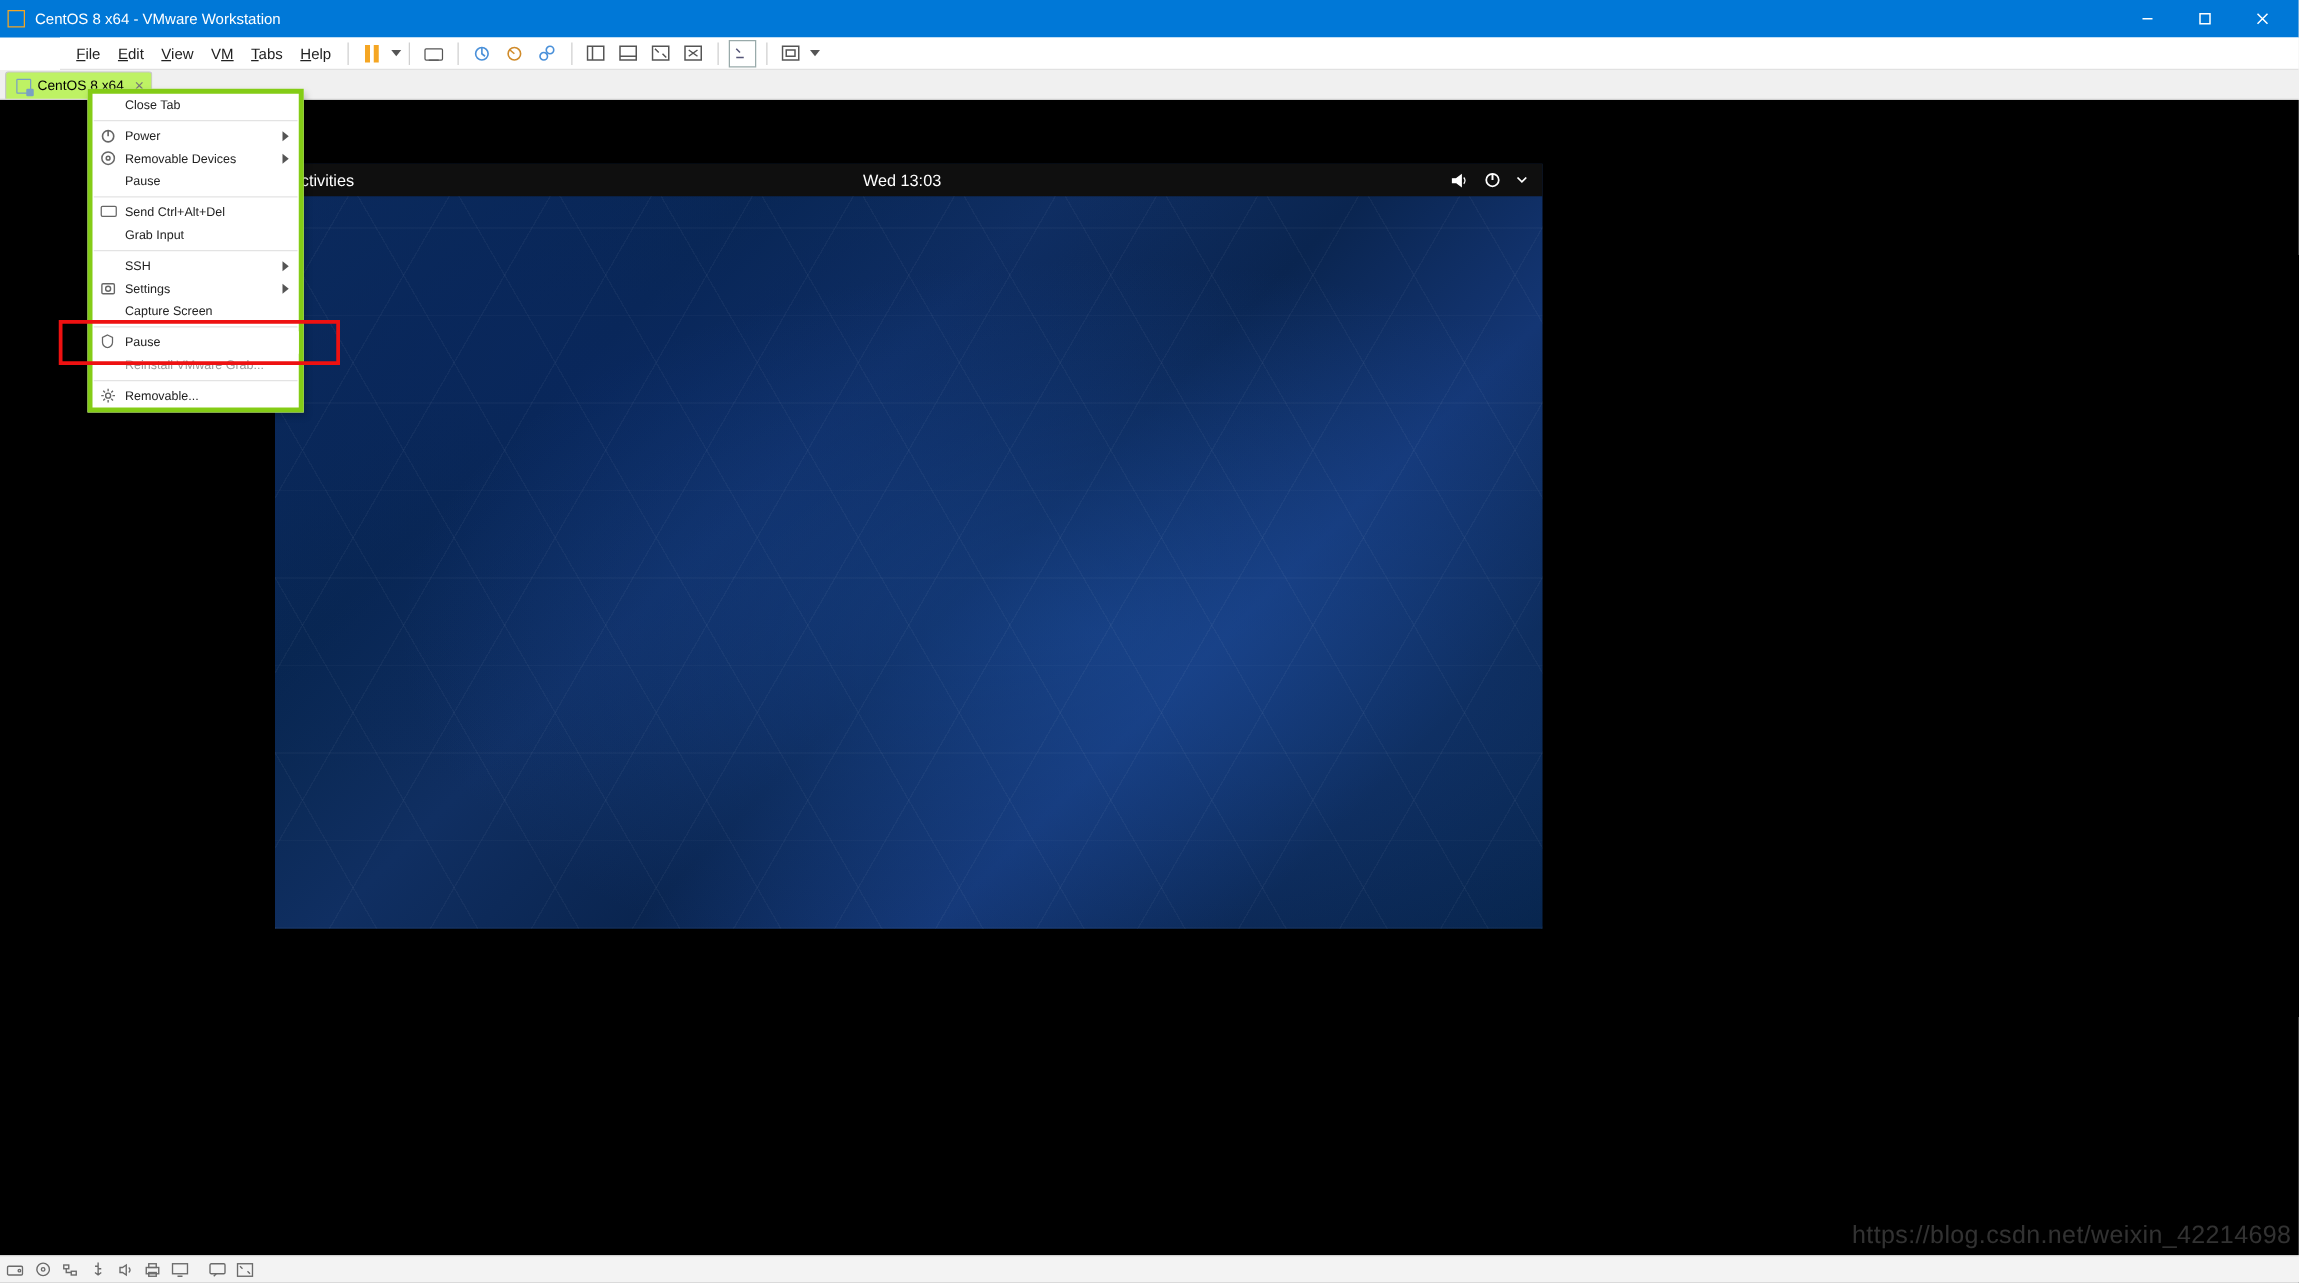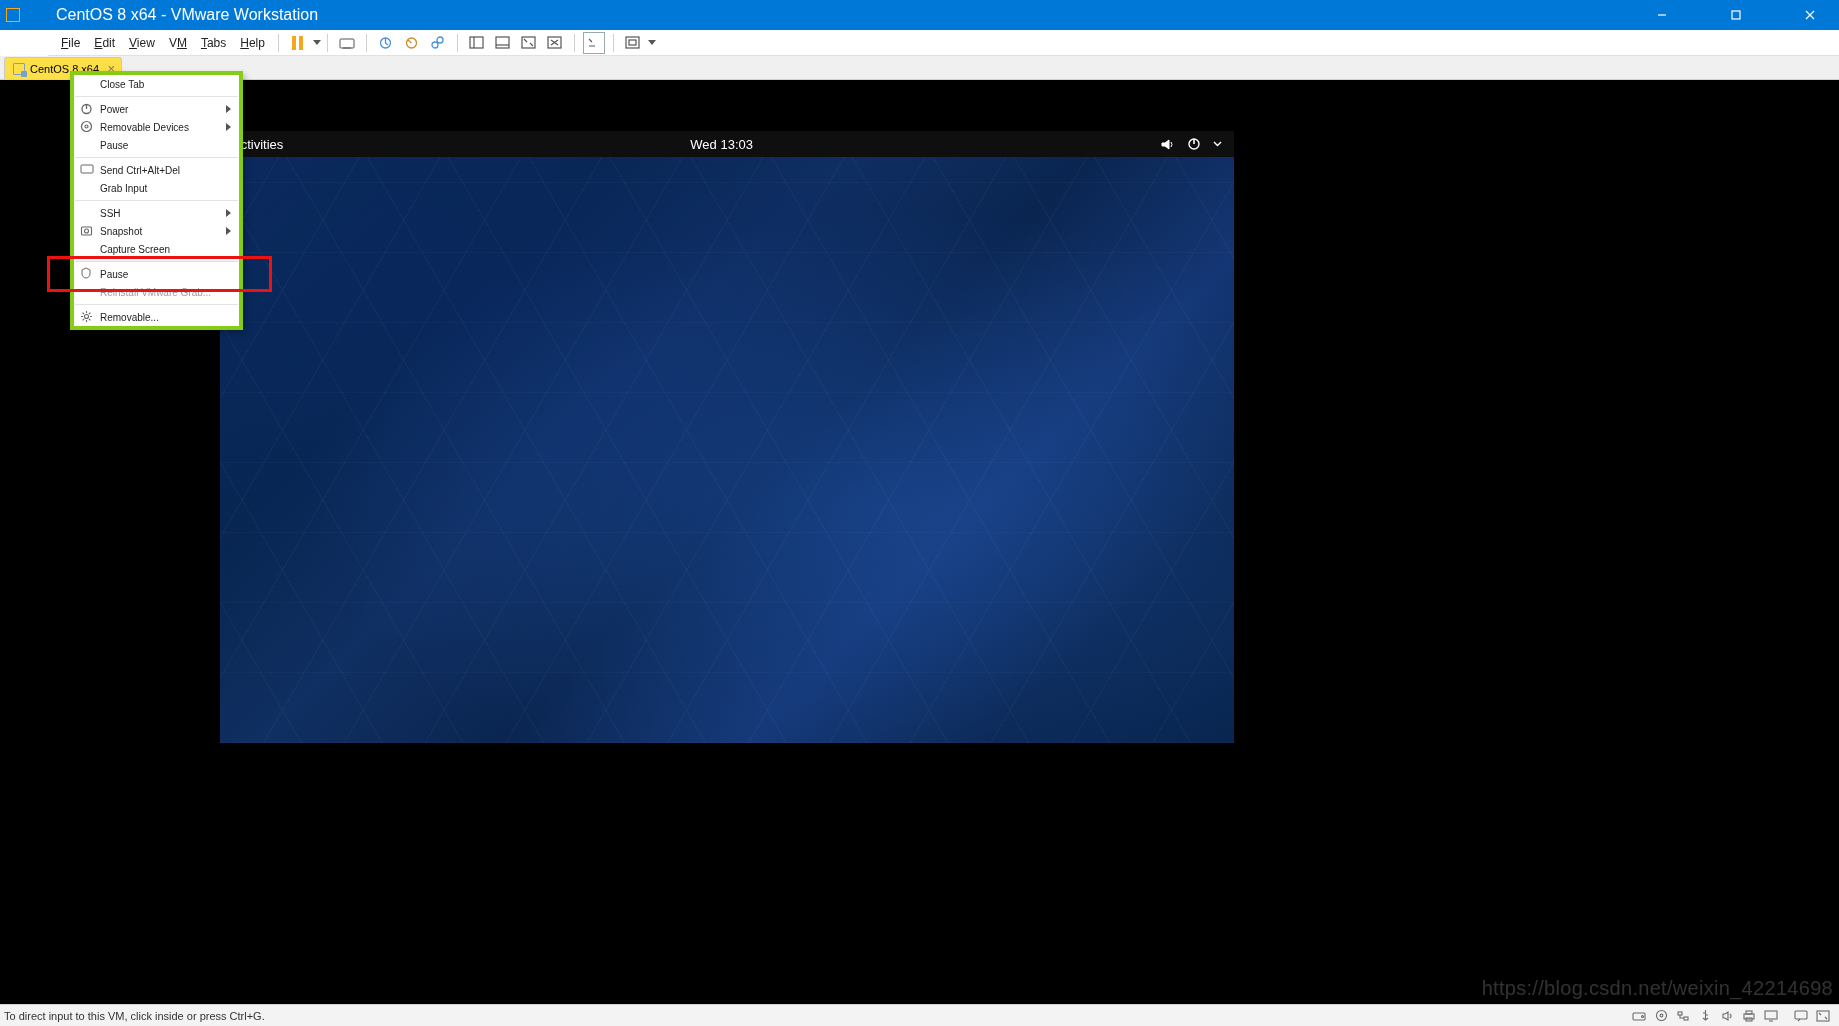--- a/index.html
+++ b/index.html
@@ -1,37 +1,37 @@
 <!DOCTYPE html>
 <html><head>
 <meta charset="utf-8">
 <style>
 * { margin: 0; padding: 0; box-sizing: border-box; font-family: "Segoe UI", Tahoma, sans-serif; }
 html, body { width: 1839px; height: 1026px; overflow: hidden; background: #fff; }
 
 
-.titlebar { height: 30px; background: #0078d7; color: #fff; display: flex; align-items: center; padding: 0 6px; font-size: 16px; gap: 28px; }
+.titlebar { height: 30px; background: #0078d7; color: #fff; display: flex; align-items: center; padding: 0 6px; font-size: 12px; }
 .titlebar .app-icon { width: 14px; height: 14px; border: 1.5px solid #f5a623; margin-right: 8px; }
 .titlebar .title { flex: 1; }
 .titlebar .win-btn { width: 46px; height: 30px; display: flex; align-items: center; justify-content: center; }
 .titlebar .win-btn svg { stroke: #fff; }
 
 
 .menubar { height: 26px; background: #fff; border-bottom: 1px solid #e1e1e1; display: flex; align-items: center; padding: 0 6px; font-size: 12px; color: #222; margin-left: 48px; }
 .menubar .menu-item { padding: 3px 7px; cursor: default; }
 .menubar .menu-item u { text-decoration: underline; }
 .menubar .sep { width: 1px; height: 18px; background: #d0d0d0; margin: 0 6px; }
 .menubar .tb-btn { width: 22px; height: 22px; display: flex; align-items: center; justify-content: center; margin: 0 2px; }
 .menubar .pause-icon { display: inline-flex; gap: 3px; }
 .menubar .pause-icon span { width: 4px; height: 14px; background: #f5a623; display: inline-block; }
 .menubar .caret { margin-left: 2px; border-left: 4px solid transparent; border-right: 4px solid transparent; border-top: 5px solid #555; }
 
 
 .tabrow { height: 24px; background: #f0f0f0; border-bottom: 1px solid #d0d0d0; display: flex; align-items: flex-end; padding-left: 4px; }
-.tab { height: 22px; background: #fde047; border: 1px solid #c8c8c8; border-bottom: none; border-radius: 3px 3px 0 0; padding: 0 22px 0 8px; display: flex; align-items: center; font-size: 11px; position: relative; margin-top: 16px; }
+.tab { height: 22px; background: #bef264; border: 1px solid #c8c8c8; border-bottom: none; border-radius: 3px 3px 0 0; padding: 0 22px 0 8px; display: flex; align-items: center; font-size: 11px; position: relative; margin-top: 16px; }
 .tab .tab-vm-icon { width: 12px; height: 12px; margin-right: 5px; display: inline-block; position: relative; }
 .tab .tab-vm-icon::before { content:""; position:absolute; inset:0; border:1px solid #7aa0c4; border-radius:1px; }
 .tab .tab-vm-icon::after { content:""; position:absolute; right:-2px; bottom:-2px; width:6px; height:6px; background:#7aa0c4; border-radius:1px; }
 .tab .tab-close { position: absolute; right: 6px; top: 4px; font-size: 13px; color: #777; line-height: 1; }
 
 
 .viewport { position: absolute; left: 0; right: 0; top: 80px; bottom: 22px; background: #000; }
 .guest-screen { position: absolute; left: 220px; top: 51px; width: 1014px; height: 612px; background: linear-gradient(135deg, #0b2a5b 0%, #08264f 25%, #102f62 40%, #0a2550 55%, #143674 70%, #0a254f 85%, #08264f 100%); }
 
 .guest-screen::before {
@@ -247,21 +247,21 @@
   <div class="cm-sep"></div>
   <div class="cm-row">
       <span>SSH</span>
       <span class="arr"></span>
     </div>
   <div class="cm-row">
     <span class="ic"><svg width="13" height="13" viewBox="0 0 13 13" fill="none" stroke="#666" stroke-width="1.1">
           <rect x="1.5" y="3" width="10" height="8" rx="1"></rect>
           <circle cx="6.5" cy="7" r="2"></circle>
         </svg></span>
-    <span>Snapshot</span>
+    <span>Settings</span>
       <span class="arr"></span>
   </div>
   <div class="cm-row">
       <span>Capture Screen</span>
     </div>
   <div class="cm-sep"></div>
   <div class="cm-row">
     <span class="ic"><svg width="12" height="12" viewBox="0 0 12 12" fill="none" stroke="#666">
           <path d="M6 1 L10 3 V7 C10 9 8 11 6 11 C4 11 2 9 2 7 V3 Z"></path>
         </svg></span>
@@ -280,21 +280,20 @@
         </svg></span>
     <span>Removable...</span>
   </div>
 </div>
 
 <div class="highlight-box"></div>
 
 <div class="watermark">https://blog.csdn.net/weixin_42214698</div>
 
 <div class="statusbar">
-  <span class="status-text">To direct input to this VM, click inside or press Ctrl+G.</span>
   <div class="tray-icons">
     <span class="si">
         <svg width="14" height="12" viewBox="0 0 14 12" fill="none" stroke-width="1.1">
           <rect x="1" y="3" width="12" height="7" rx="1"></rect>
           <circle cx="10.5" cy="6.5" r="1"></circle>
         </svg>
       </span>
     <span class="si">
         <svg width="13" height="13" viewBox="0 0 13 13" fill="none" stroke-width="1.1">
           <circle cx="6.5" cy="6.5" r="5"></circle>

